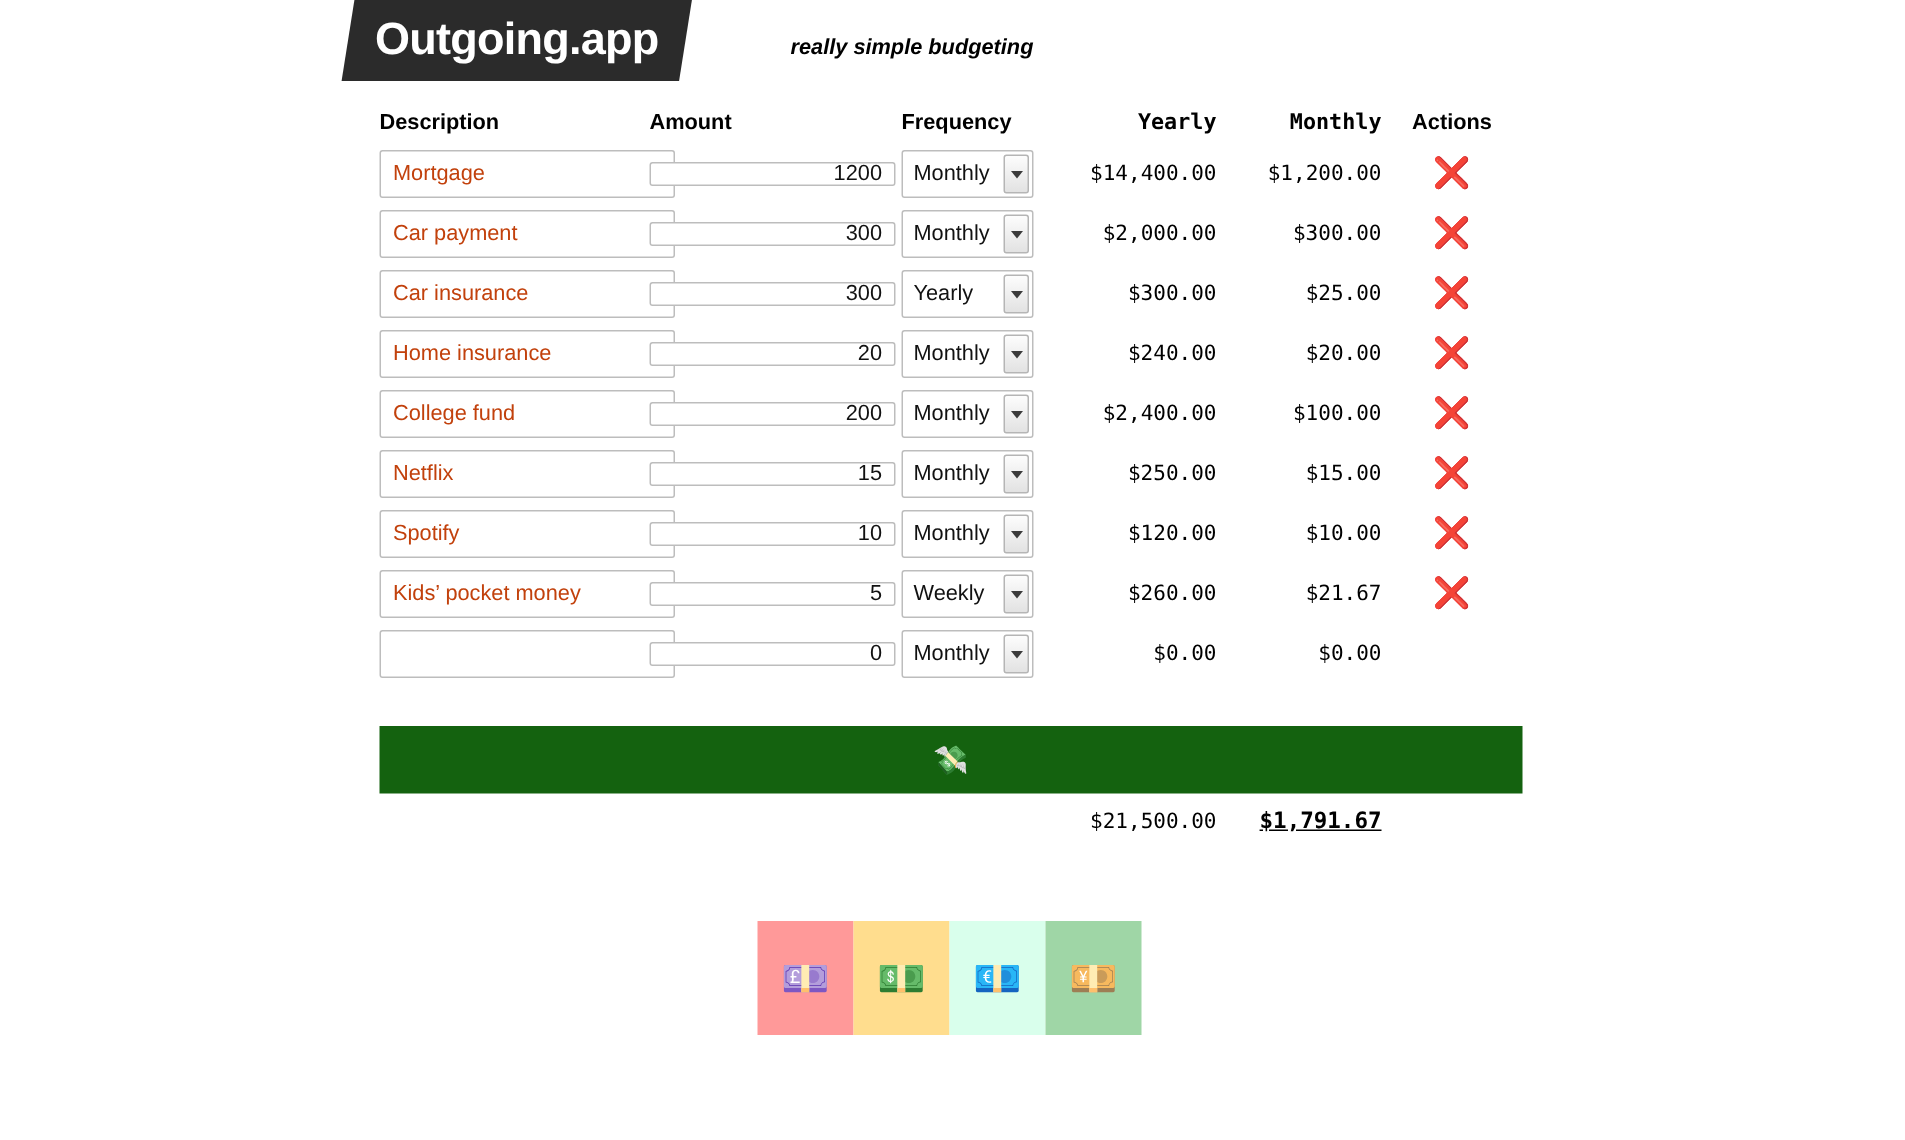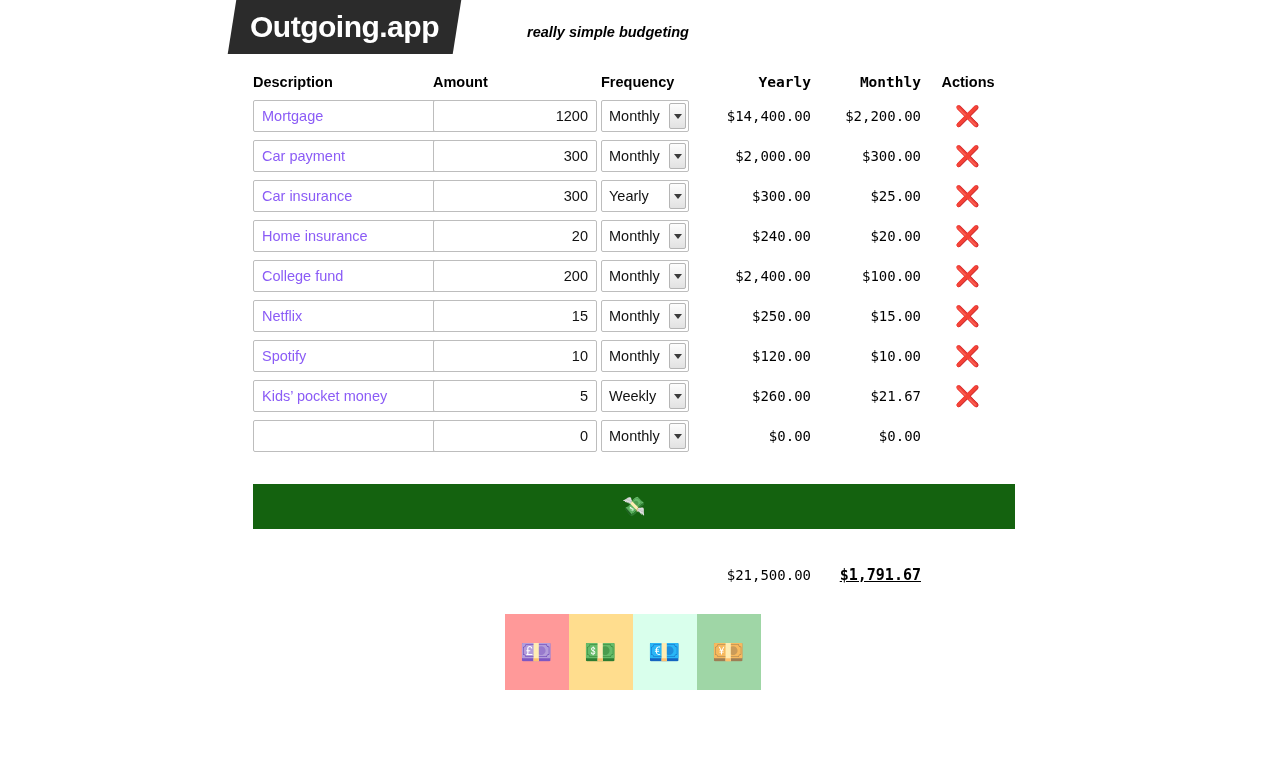--- a/index.html
+++ b/index.html
@@ -92,26 +92,26 @@
   table.budget td { padding: 0 0 8px 0; vertical-align: middle; }
 
   .txt-input {
     width: 197px;
     height: 32px;
     border: 1px solid #bdbdbd;
     border-radius: 2px;
     background: #fff;
     font-family: "Liberation Sans", sans-serif;
     font-size: 14.5px;
-    color: #8b5cf6;
+    color: #c2410c;
     padding: 0 8px;
   }
   .num-input {
     width: 164px;
-    height: 32px;
+    height: 16px;
     border: 1px solid #bdbdbd;
     border-radius: 2px;
     background: #fff;
     font-family: "Liberation Sans", sans-serif;
     font-size: 14.5px;
     color: #111;
     text-align: right;
     padding: 0 8px;
   }
   .select-box {
@@ -186,21 +186,20 @@
 
   
   .totals {
     position: absolute;
     left: 253px;
     top: 538px;
     width: 762px;
     display: flex;
     justify-content: flex-end;
     align-items: baseline;
-    margin-top: 28px;
   }
   .total-yearly {
     width: 110px;
     text-align: right;
     font-family: "DejaVu Sans Mono", monospace;
     font-size: 14px;
     color: #000;
   }
   .total-monthly {
     width: 110px;
@@ -271,21 +270,21 @@
           <tr>
             <td><input class="txt-input" type="text" placeholder="" value="Mortgage" style=""></td>
             <td><input class="num-input" type="text" value="1200" style=""></td>
             <td>
               <div class="select-box">
                 <span class="select-label">Monthly</span>
                 <span class="select-arrow"></span>
               </div>
             </td>
             <td class="money">$14,400.00</td>
-            <td class="money">$2,200.00</td>
+            <td class="money">$1,200.00</td>
             <td class="actions-cell"><span class="del-btn">❌</span></td>
           </tr>
           <tr>
             <td><input class="txt-input" type="text" placeholder="" value="Car payment" style=""></td>
             <td><input class="num-input" type="text" value="300" style=""></td>
             <td>
               <div class="select-box">
                 <span class="select-label">Monthly</span>
                 <span class="select-arrow"></span>
               </div>

